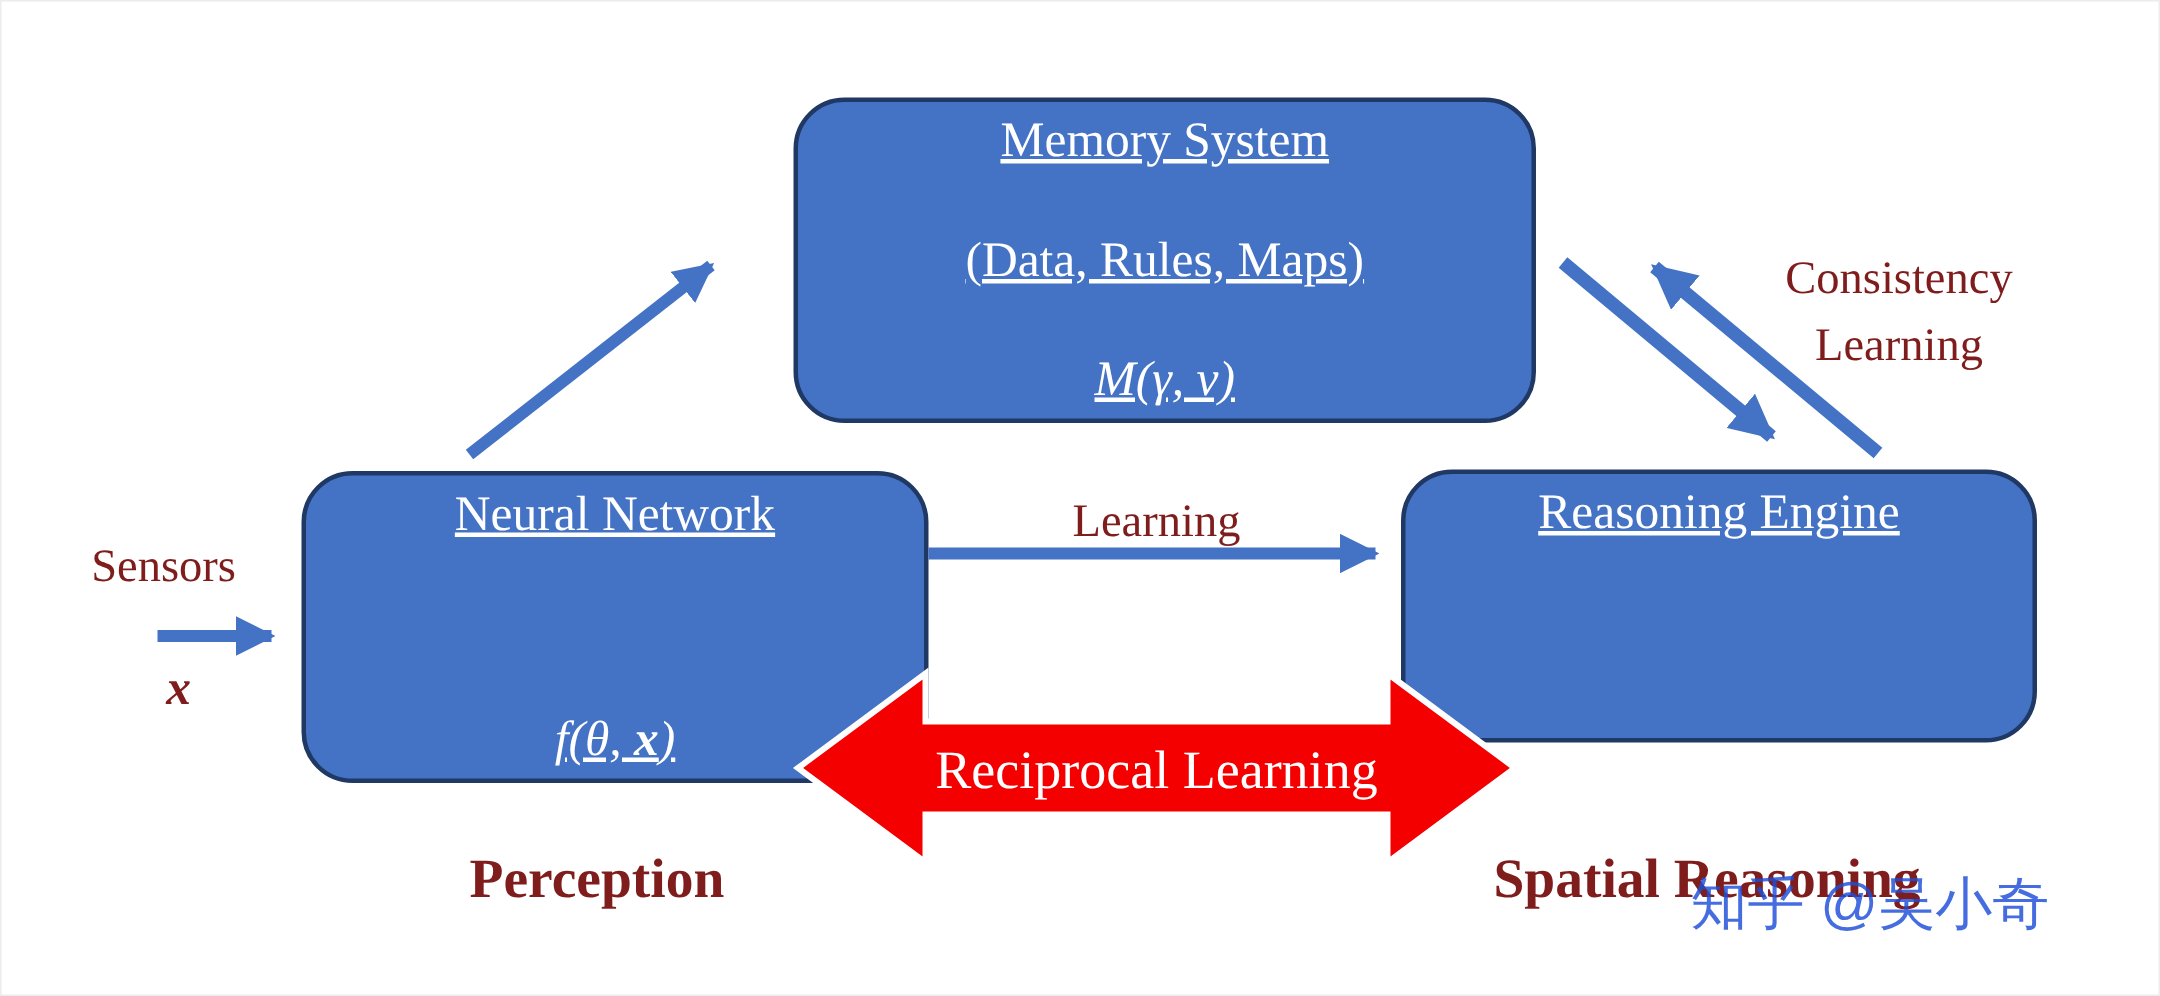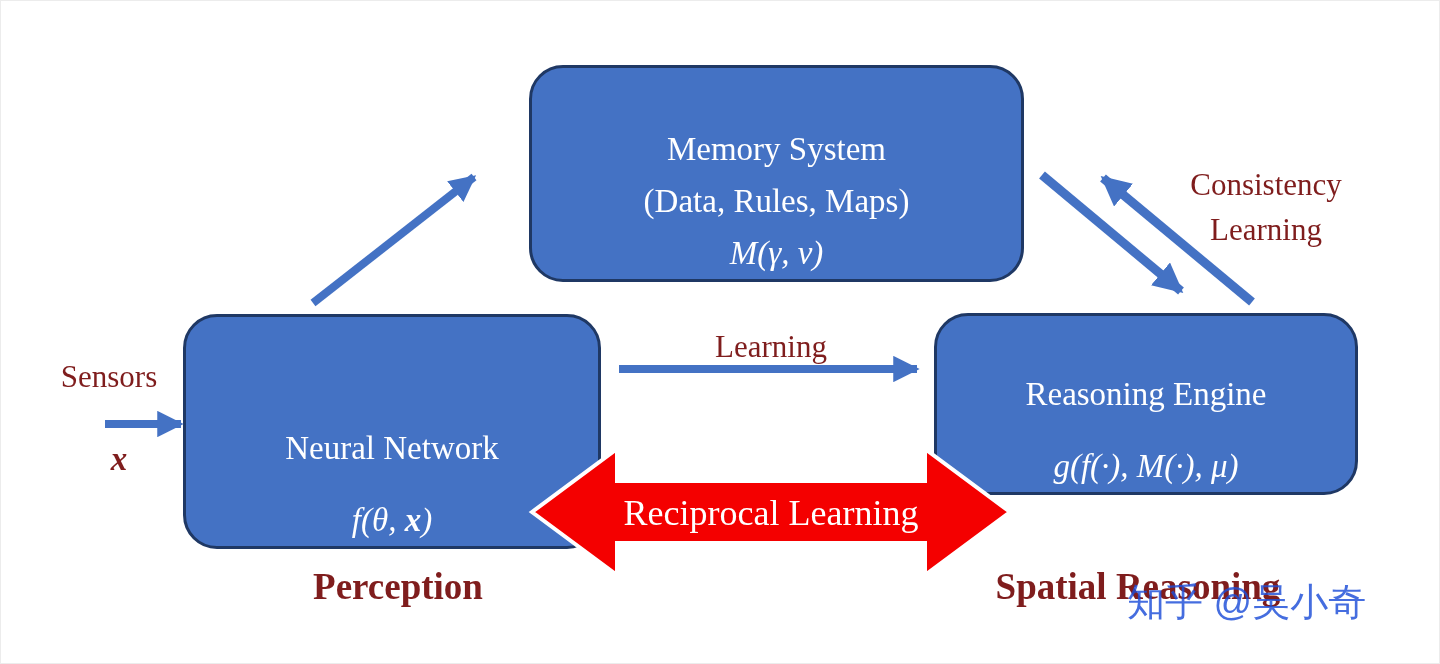--- a/index.html
+++ b/index.html
@@ -18,27 +18,28 @@
   
   .node {
     position: absolute;
     background: #4472C4;
     border: 3px solid #1F3864;
     border-radius: 34px;
     color: #ffffff;
     display: flex;
     flex-direction: column;
     align-items: center;
-    justify-content: flex-end;
+    justify-content: space-between;
     text-align: center;
     z-index: 1;
+    text-decoration: underline;
   }
   .node .line { font-size: 33px; line-height: 52px; white-space: nowrap; }
   .node-memory    { left: 528px; top: 64px;  width: 495px; height: 217px; }
-  .node-neural    { left: 182px; top: 313px; width: 418px; height: 235px; gap: 20px; }
+  .node-neural    { left: 200px; top: 313px; width: 418px; height: 208px; gap: 20px; }
   .node-reasoning { left: 933px; top: 312px; width: 424px; height: 182px; gap: 20px; }
 
   .math { font-style: italic; }
   .bold-var { font-style: italic; font-weight: bold; }
 
   
   svg.arrows {
     position: absolute;
     left: 0; top: 0;
     width: 1440px; height: 664px;
@@ -88,21 +89,20 @@
     <div class="line math">M(γ, ν)</div>
   </div>
 
   <div class="node node-neural">
     <div class="line">Neural Network</div>
     <div class="line"><span class="math">f(θ, </span><span class="bold-var">x</span><span class="math">)</span></div>
   </div>
 
   <div class="node node-reasoning">
     <div class="line">Reasoning Engine</div>
-    <div class="line math">g(f(·), M(·), μ)</div>
   </div>
 
   <svg class="arrows" viewBox="0 0 1440 664">
     <defs>
       <marker id="arrowBlue" viewBox="0 0 10 10" refX="9" refY="5" markerWidth="3.3" markerHeight="3.3" orient="auto-start-reverse">
         <path d="M0,0 L10,5 L0,10 z" fill="#4472C4"></path>
       </marker>
     </defs>
 
     <line x1="104" y1="423" x2="180" y2="423" stroke="#4472C4" stroke-width="8" marker-end="url(#arrowBlue)"></line>

